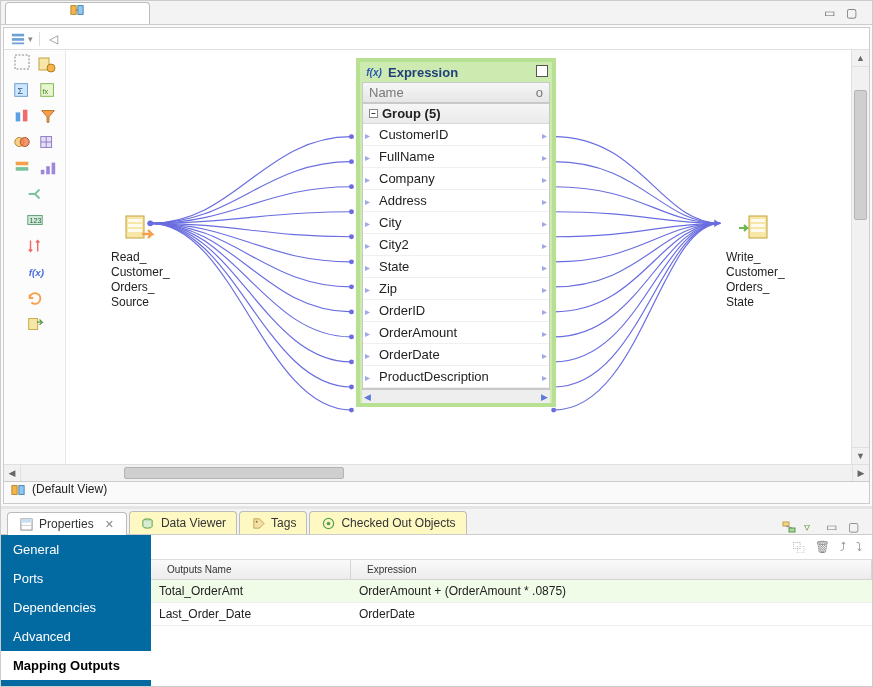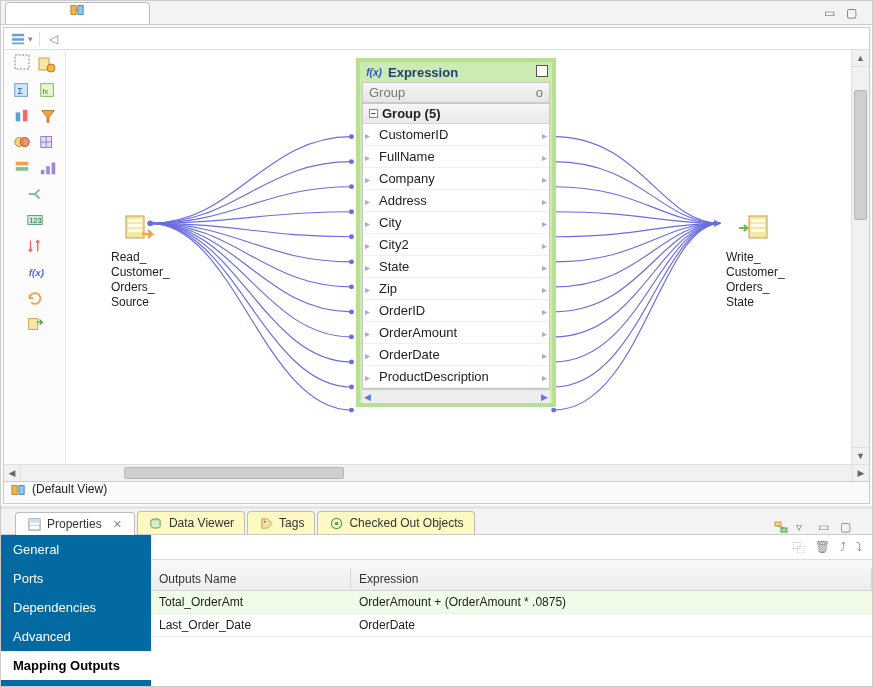--- a/index.html
+++ b/index.html
@@ -57,36 +57,36 @@
 .hs-scroll { height: 17px; background: #f1f1f1; border-top: 1px solid #e0e0e0; position: relative; }
 .hs-thumb { position: absolute; top: 2px; bottom: 2px; left: 120px; width: 220px; background: #cfcfcf; border: 1px solid #b5b5b5; border-radius: 2px; }
 .hs-l,.hs-r{position:absolute;top:0;bottom:0;width:17px;display:flex;align-items:center;justify-content:center;color:#666;font-size:9px;}
 .hs-l{left:0;border-right:1px solid #e0e0e0;}
 .hs-r{right:0;border-left:1px solid #e0e0e0;}
 
 .view-bar { height: 22px; border-top: 1px solid #ccc; display: flex; align-items: flex-start; padding: 0 6px; gap: 6px; background: #fafafa; }
 
 
 .bottom-panel { height: 180px; border-top: 3px solid #e5e5e5; display: flex; flex-direction: column; background: #fff; }
-.bp-tabs { height: 26px; display: flex; align-items: flex-end; gap: 2px; padding: 0 14px; border-bottom: 1px solid #ccc; background: #f3f3f3; justify-content: space-between; }
+.bp-tabs { height: 26px; display: flex; align-items: flex-end; gap: 2px; padding: 0 6px; border-bottom: 1px solid #ccc; background: #f3f3f3; justify-content: space-between; }
 .bp-tabs-left { display: flex; gap: 2px; align-items: flex-end; }
 .bp-tab { display: inline-flex; align-items: center; gap: 5px; padding: 3px 10px; border: 1px solid #bcbcbc; border-bottom: none; border-radius: 4px 4px 0 0; background: #fef9c3; font-size: 12px; color: #333; }
 .bp-tab.active { background: #fff; font-weight: 400; position: relative; top: 1px; }
 .bp-right-icons { display: flex; gap: 8px; padding-right: 4px; color: #777; align-items: center; }
 
 .bp-body { flex: 1; display: flex; }
 .bp-side { width: 150px; background: #0369a1; color: #fff; display: flex; flex-direction: column; }
 .bp-side .side-item { padding: 7px 12px; font-size: 13px; cursor: default; }
 .bp-side .side-item.selected { background: #fff; color: #000; font-weight: 700; }
 
 .bp-main { flex: 1; display: flex; flex-direction: column; }
 .bp-toolbar { height: 24px; display: flex; justify-content: flex-end; align-items: center; gap: 10px; padding: 0 10px; color: #888; }
 .bp-table { flex: 1; border-top: 1px solid #ddd; }
 .bp-th { display: flex; background: linear-gradient(#fafafa,#ececec); border-bottom: 1px solid #d5d5d5; }
-.bp-th .col { padding: 4px 8px; border-right: 1px solid #d5d5d5; font-size: 12px; color: #333; margin-top: 8px; }
+.bp-th .col { padding: 4px 16px; border-right: 1px solid #d5d5d5; font-size: 10px; color: #333; }
 .col-a { width: 200px; }
 .col-b { flex: 1; }
 .bp-tr { display: flex; border-bottom: 1px solid #eee; }
 .bp-tr .col { padding: 4px 8px; font-size: 12px; }
 .bp-tr.hl { background: #f0fbe8; }
 
 .mini-ico { width: 14px; height: 14px; display: inline-block; }
 .g-ico { display:inline-flex; width:16px; height:16px; align-items:center; justify-content:center; }
 </style>
 </head>
@@ -341,21 +341,21 @@
 State</div>
         </div>
 
         <div class="expr-box" style="left:290px;">
           <div class="expr-title">
             <span class="g-ico" style="color:#2a58b8;font-size:10px;font-weight:bold;font-style:italic;">f(x)</span>
             <span>Expression</span>
             <span class="sq"></span>
           </div>
           <div class="expr-header">
-            <span>Group</span>
+            <span>Name</span>
             <span>o</span>
           </div>
           <div class="expr-group">
             <div class="grp-head">
               <span class="grp-toggle">−</span>
               <span>Group (5)</span>
             </div>
             <div class="expr-list">
               <div class="expr-row">
                   <span class="expr-arrow-l">▸</span>

